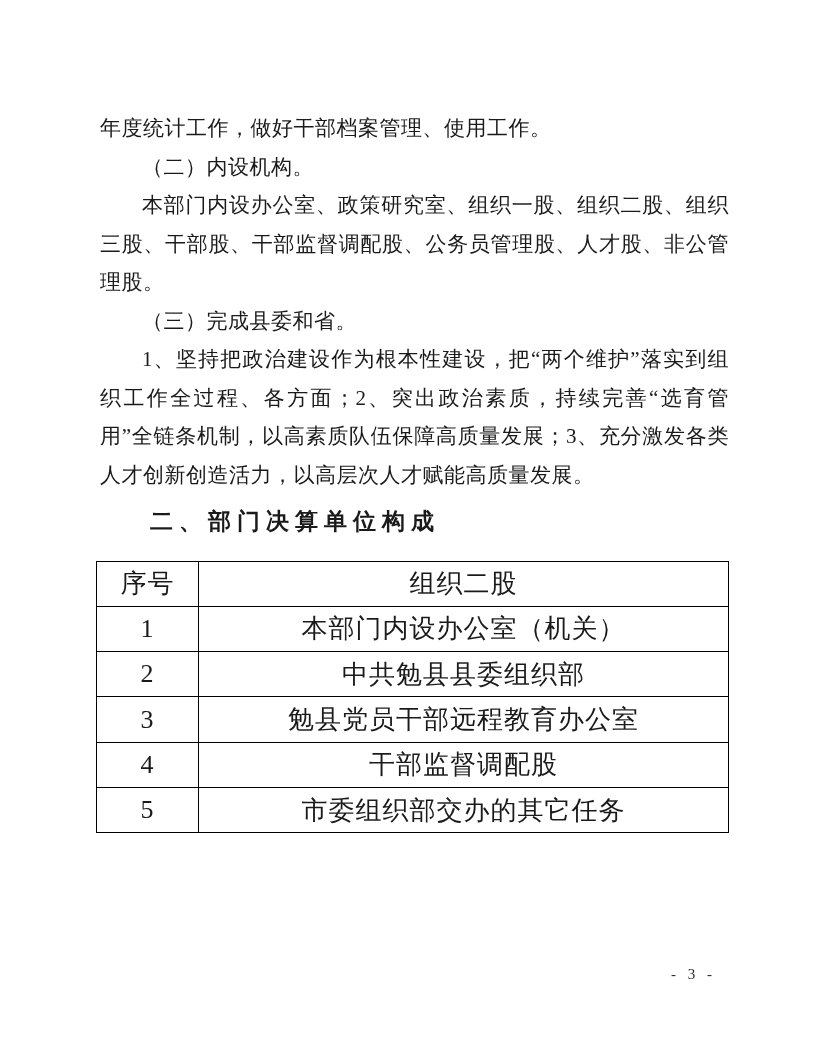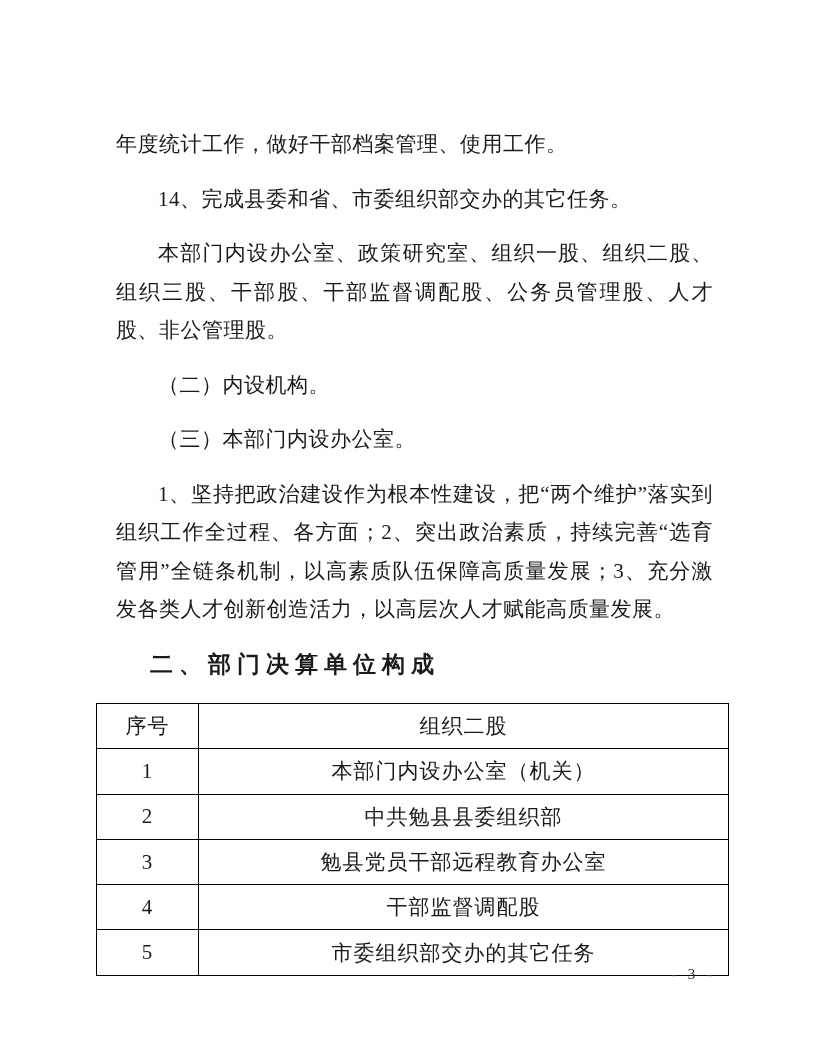--- a/index.html
+++ b/index.html
@@ -16,21 +16,21 @@
     color: #1a1a1a;
     font-family: "Liberation Serif", "DejaVu Serif", serif;
   }
   .content {
     position: absolute;
     left: 100px;
     top: 109px;
     width: 629px;
   }
   p.body-text {
-    margin: 16px;
+    margin: 0;
     font-size: 21px;
     line-height: 38.5px;
     letter-spacing: 0.5px;
     text-align: justify;
     text-justify: inter-ideograph;
     word-break: break-all;
   }
   p.body-text.indented {
     text-indent: 42px;
   }
@@ -52,21 +52,21 @@
     margin-left: -4px;
   }
   table.dept-table th,
   table.dept-table td {
     border: 1.5px solid #000000;
     height: 44.3px;
     padding: 0;
     text-align: center;
     vertical-align: middle;
     font-weight: normal;
-    font-size: 21px;
+    font-size: 26px;
     letter-spacing: 1px;
     font-family: "Liberation Serif", "DejaVu Serif", serif;
   }
   table.dept-table .col-no { width: 102px; }
   .page-footer {
     position: absolute;
     top: 966px;
     right: 100px;
     font-size: 15px;
     letter-spacing: 4px;
@@ -75,27 +75,26 @@
   }
 </style>
 </head>
 <body>
 
 <div class="page">
   <div class="content">
 
     <p class="body-text">年度统计工作，做好干部档案管理、使用工作。</p>
 
-    <p class="body-text indented">14、完成县委和省、市委组织部交办的其它任务。</p>
+
+    <p class="body-text indented">（二）内设机构。</p>
 
     <p class="body-text indented">本部门内设办公室、政策研究室、组织一股、组织二股、组织三股、干部股、干部监督调配股、公务员管理股、人才股、非公管理股。</p>
 
-    <p class="body-text indented">（二）内设机构。</p>
-
-    <p class="body-text indented">（三）本部门内设办公室。</p>
+    <p class="body-text indented">（三）完成县委和省。</p>
 
     <p class="body-text indented">1、坚持把政治建设作为根本性建设，把“两个维护”落实到组织工作全过程、各方面；2、突出政治素质，持续完善“选育管用”全链条机制，以高素质队伍保障高质量发展；3、充分激发各类人才创新创造活力，以高层次人才赋能高质量发展。</p>
 
     <h2 class="section-heading">二、部门决算单位构成</h2>
 
 
     <table class="dept-table">
       <colgroup>
         <col class="col-no">
         <col>

